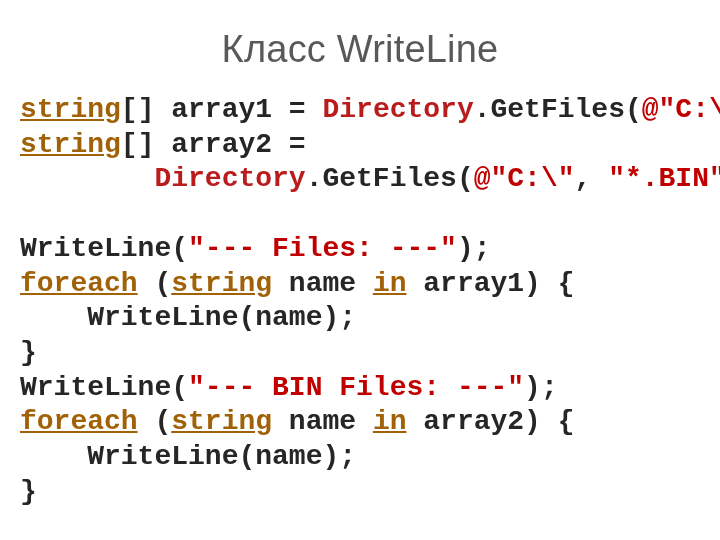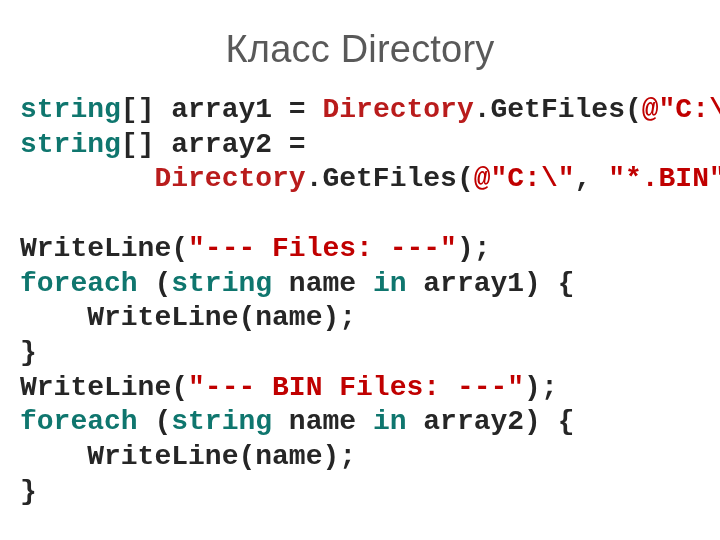--- a/index.html
+++ b/index.html
@@ -27,29 +27,29 @@
     letter-spacing: 0.2px;
   }
   .code {
     font-family: Consolas, "Courier New", monospace;
     font-size: 28px;
     line-height: 1.24;
     font-weight: bold;
     white-space: pre;
     color: #262626;
   }
-  .kw-blue   { color: #0f766e; }   
+  .kw-blue   { color: #a16207; text-decoration: underline; }   
   .type      { color: #b91c1c; }   
   .str       { color: #c00000; }   
 </style>
 </head>
 <body>
 
 <div class="slide">
-  <div class="title">Класс Directory</div>
+  <div class="title">Класс WriteLine</div>
 
   <div class="code"><span><span class="kw-blue">string</span><span>[] array1 = </span><span class="type">Directory</span><span>.GetFiles(</span><span class="str">@"C:\"</span></span>
 <span><span class="kw-blue">string</span><span>[] array2 =</span></span>
 <span><span>        </span><span class="type">Directory</span><span>.GetFiles(</span><span class="str">@"C:\"</span><span>, </span><span class="str">"*.BIN"</span></span>
 <span></span>
 <span><span>WriteLine(</span><span class="str">"--- Files: ---"</span><span>);</span></span>
 <span><span class="kw-blue">foreach</span><span> (</span><span class="kw-blue">string</span><span> name </span><span class="kw-blue">in</span><span> array1) {</span></span>
 <span><span>    WriteLine(name);</span></span>
 <span><span>}</span></span>
 <span><span>WriteLine(</span><span class="str">"--- BIN Files: ---"</span><span>);</span></span>

